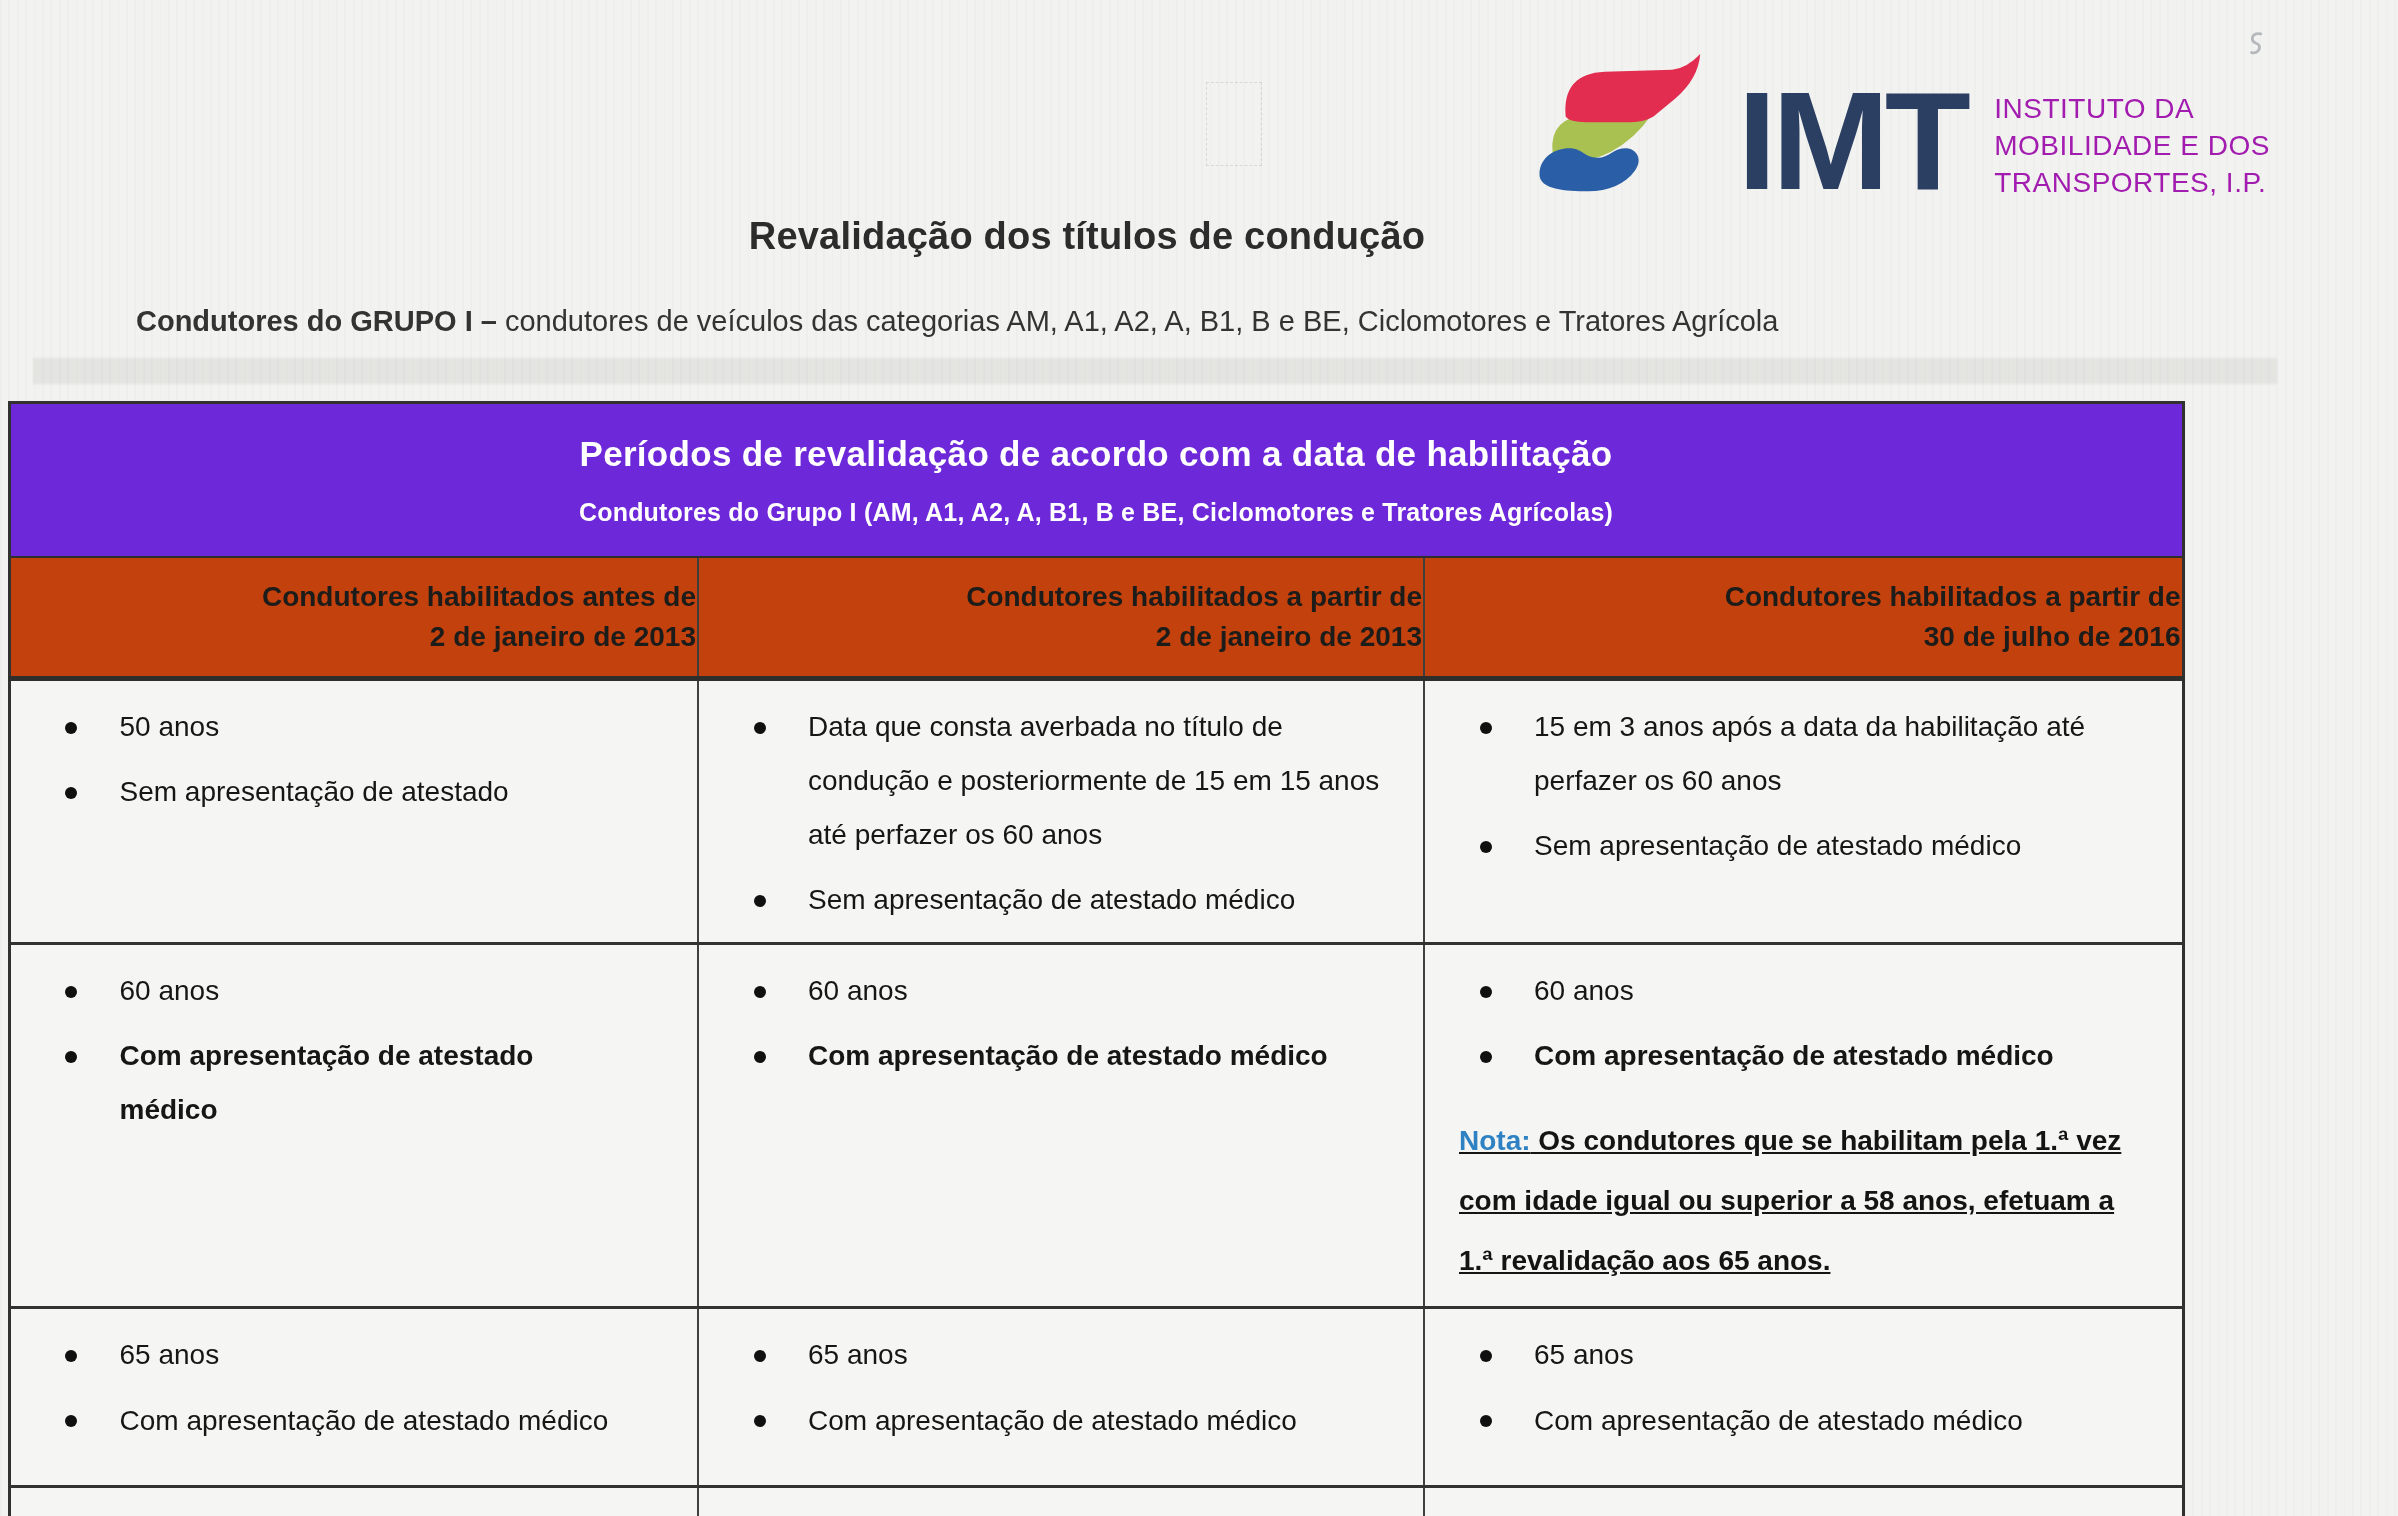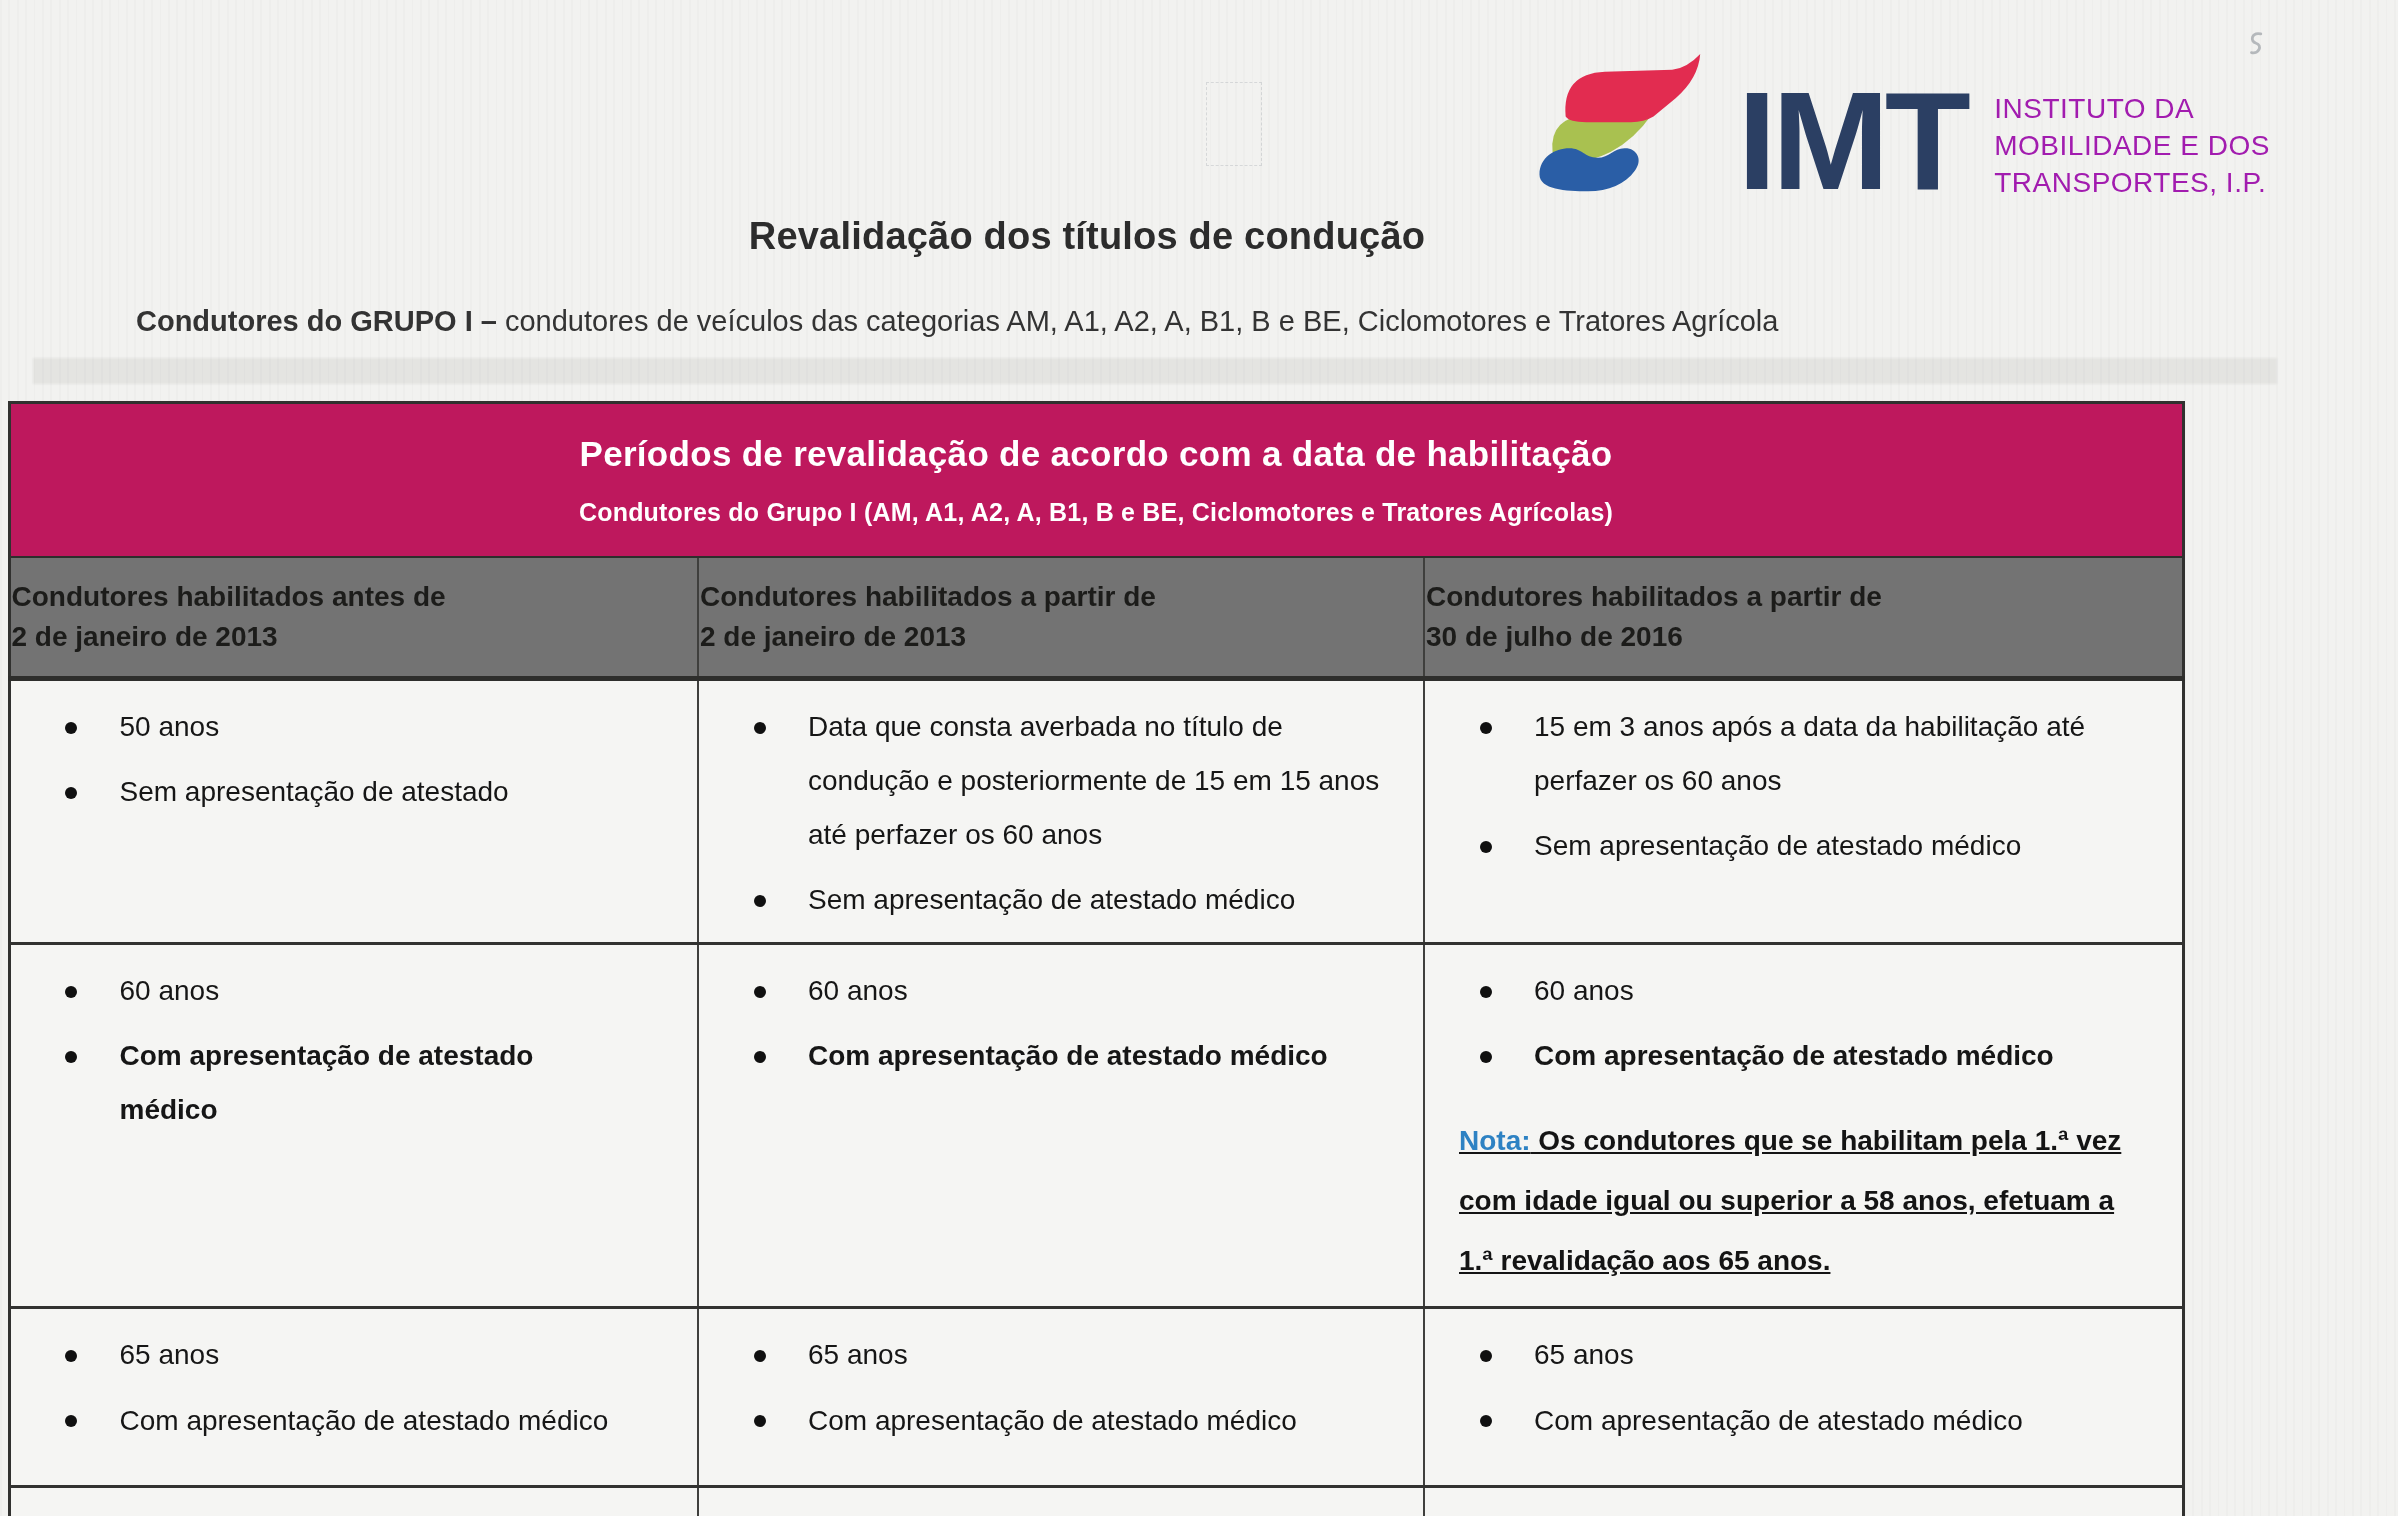--- a/index.html
+++ b/index.html
@@ -44,27 +44,27 @@
   .doc-subtitle .b{font-weight:bold;}
   
   table.revalidation{
     position:absolute;left:7.5px;top:401px;width:2176px;
     border-collapse:collapse;table-layout:fixed;
     background:#f5f5f3;
     border:3.7px solid #31312f;
   }
   th,td{margin:0;}
   .banner{
-    background:#be185d;color:#fff;text-align:center;height:150px;vertical-align:middle;
+    background:#6d28d9;color:#fff;text-align:center;height:150px;vertical-align:middle;
     border-bottom:2.8px solid #2e2e2c;
   }
   .banner-title{font-size:35px;font-weight:bold;letter-spacing:0.3px;}
   .banner-subtitle{font-size:25px;font-weight:bold;margin-top:24px;letter-spacing:0.2px;}
   .colhead th{
-    background:#737373;height:116px;vertical-align:middle;text-align:left;
+    background:#c2410c;height:116px;vertical-align:middle;text-align:right;
     font-size:28px;font-weight:bold;color:#1c1c1a;
     border-left:2.8px solid #3f3f3d;
     border-bottom:5.6px solid #2e2e2c;
   }
   .colhead th:first-child{border-left:none;}
   .colhead .l2{margin-top:7.5px;}
   td.cell{
     background:#f5f5f3;vertical-align:top;
     border-left:2.8px solid #3f3f3d;
     border-top:3.7px solid #323230;

